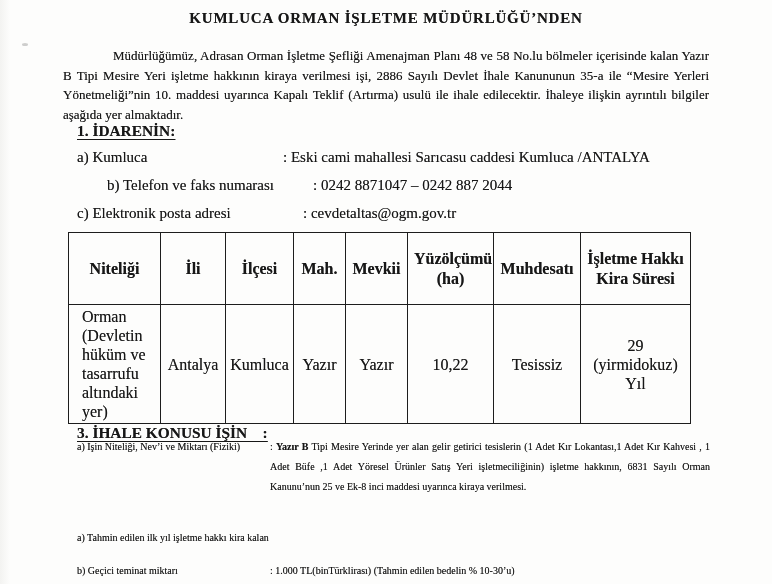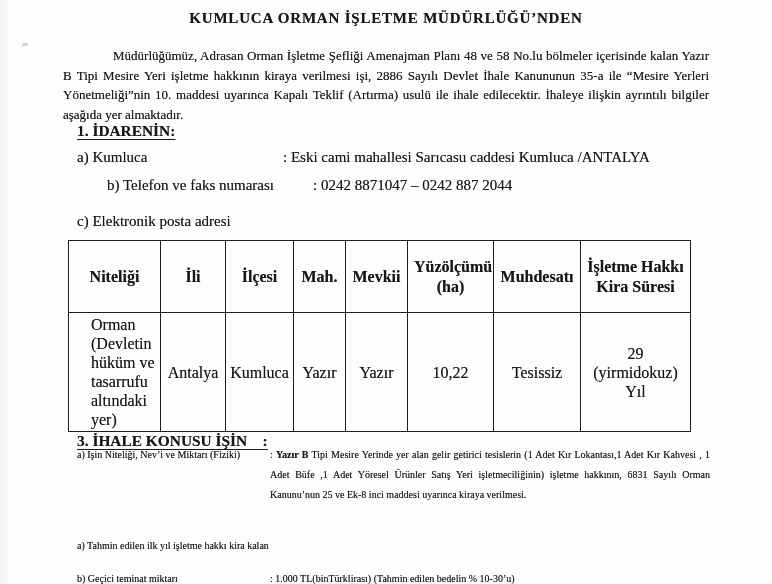--- a/index.html
+++ b/index.html
@@ -43,40 +43,40 @@
   }
   .h1 { margin-top:-2px; }
   .h2 { margin-top:-4px; letter-spacing:.2px; }
   .h3 { }
 
   .kv { display:flex; margin-left:14px; font-size:15px; line-height:19.5px; }
   .kv .k { width:206px; flex:none; }
   .kv .v { flex:1; }
   .kv-a { margin-top:9px; }
   .kv-b { margin-top:8.5px;margin-left:44px; }
-  .kv-c { margin-top:16px;gap:20px; }
+  .kv-c { margin-top:8px;gap:20px; }
 
   table.prop {
     margin-left:5px; margin-top:9px;
     border-collapse:collapse; table-layout:fixed;
     width:622px; font-size:16px;
   }
   table.prop th, table.prop td {
     border:1.6px solid #1d1d1d;
     overflow:hidden;
   }
   table.prop th {
     font-weight:bold; text-align:center; vertical-align:middle;
     height:72px; line-height:20px; padding:2px 6px;
   }
   table.prop td {
     text-align:center; vertical-align:middle;
     height:104px; line-height:19px; padding:2px 4px;
   }
-  table.prop td.first { text-align:left; padding-left:22px; }
+  table.prop td.first { text-align:left; padding-left:13px; }
 
   .s3 {
     position:relative; margin-left:14px; margin-top:-4px;
     height:136px; font-size:10px; line-height:20px;
   }
   .s3 .lab { position:absolute; left:0; width:194px; text-align:justify; }
   .s3 .val { position:absolute; left:193px; width:440px; text-align:justify; }
   .row2 { top:91px; }
   .row3 { top:124px; }
   .b { font-weight:bold; }
@@ -98,20 +98,21 @@
   <div class="kv kv-a">
     <span class="k">a) Kumluca</span>
     <span class="v">: Eski cami mahallesi Sarıcasu caddesi Kumluca /ANTALYA</span>
   </div>
   <div class="kv kv-b">
     <span class="k">b) Telefon ve faks numarası</span>
     <span class="v">: 0242 8871047 – 0242 887 2044</span>
   </div>
   <div class="kv kv-c">
     <span class="k">c) Elektronik posta adresi</span>
+    <span class="v">: cevdetaltas@ogm.gov.tr</span>
   </div>
 
 
   <table class="prop">
     <colgroup>
       <col style="width:92px">
         <col style="width:65px">
         <col style="width:68px">
         <col style="width:52px">
       <col style="width:62px">

